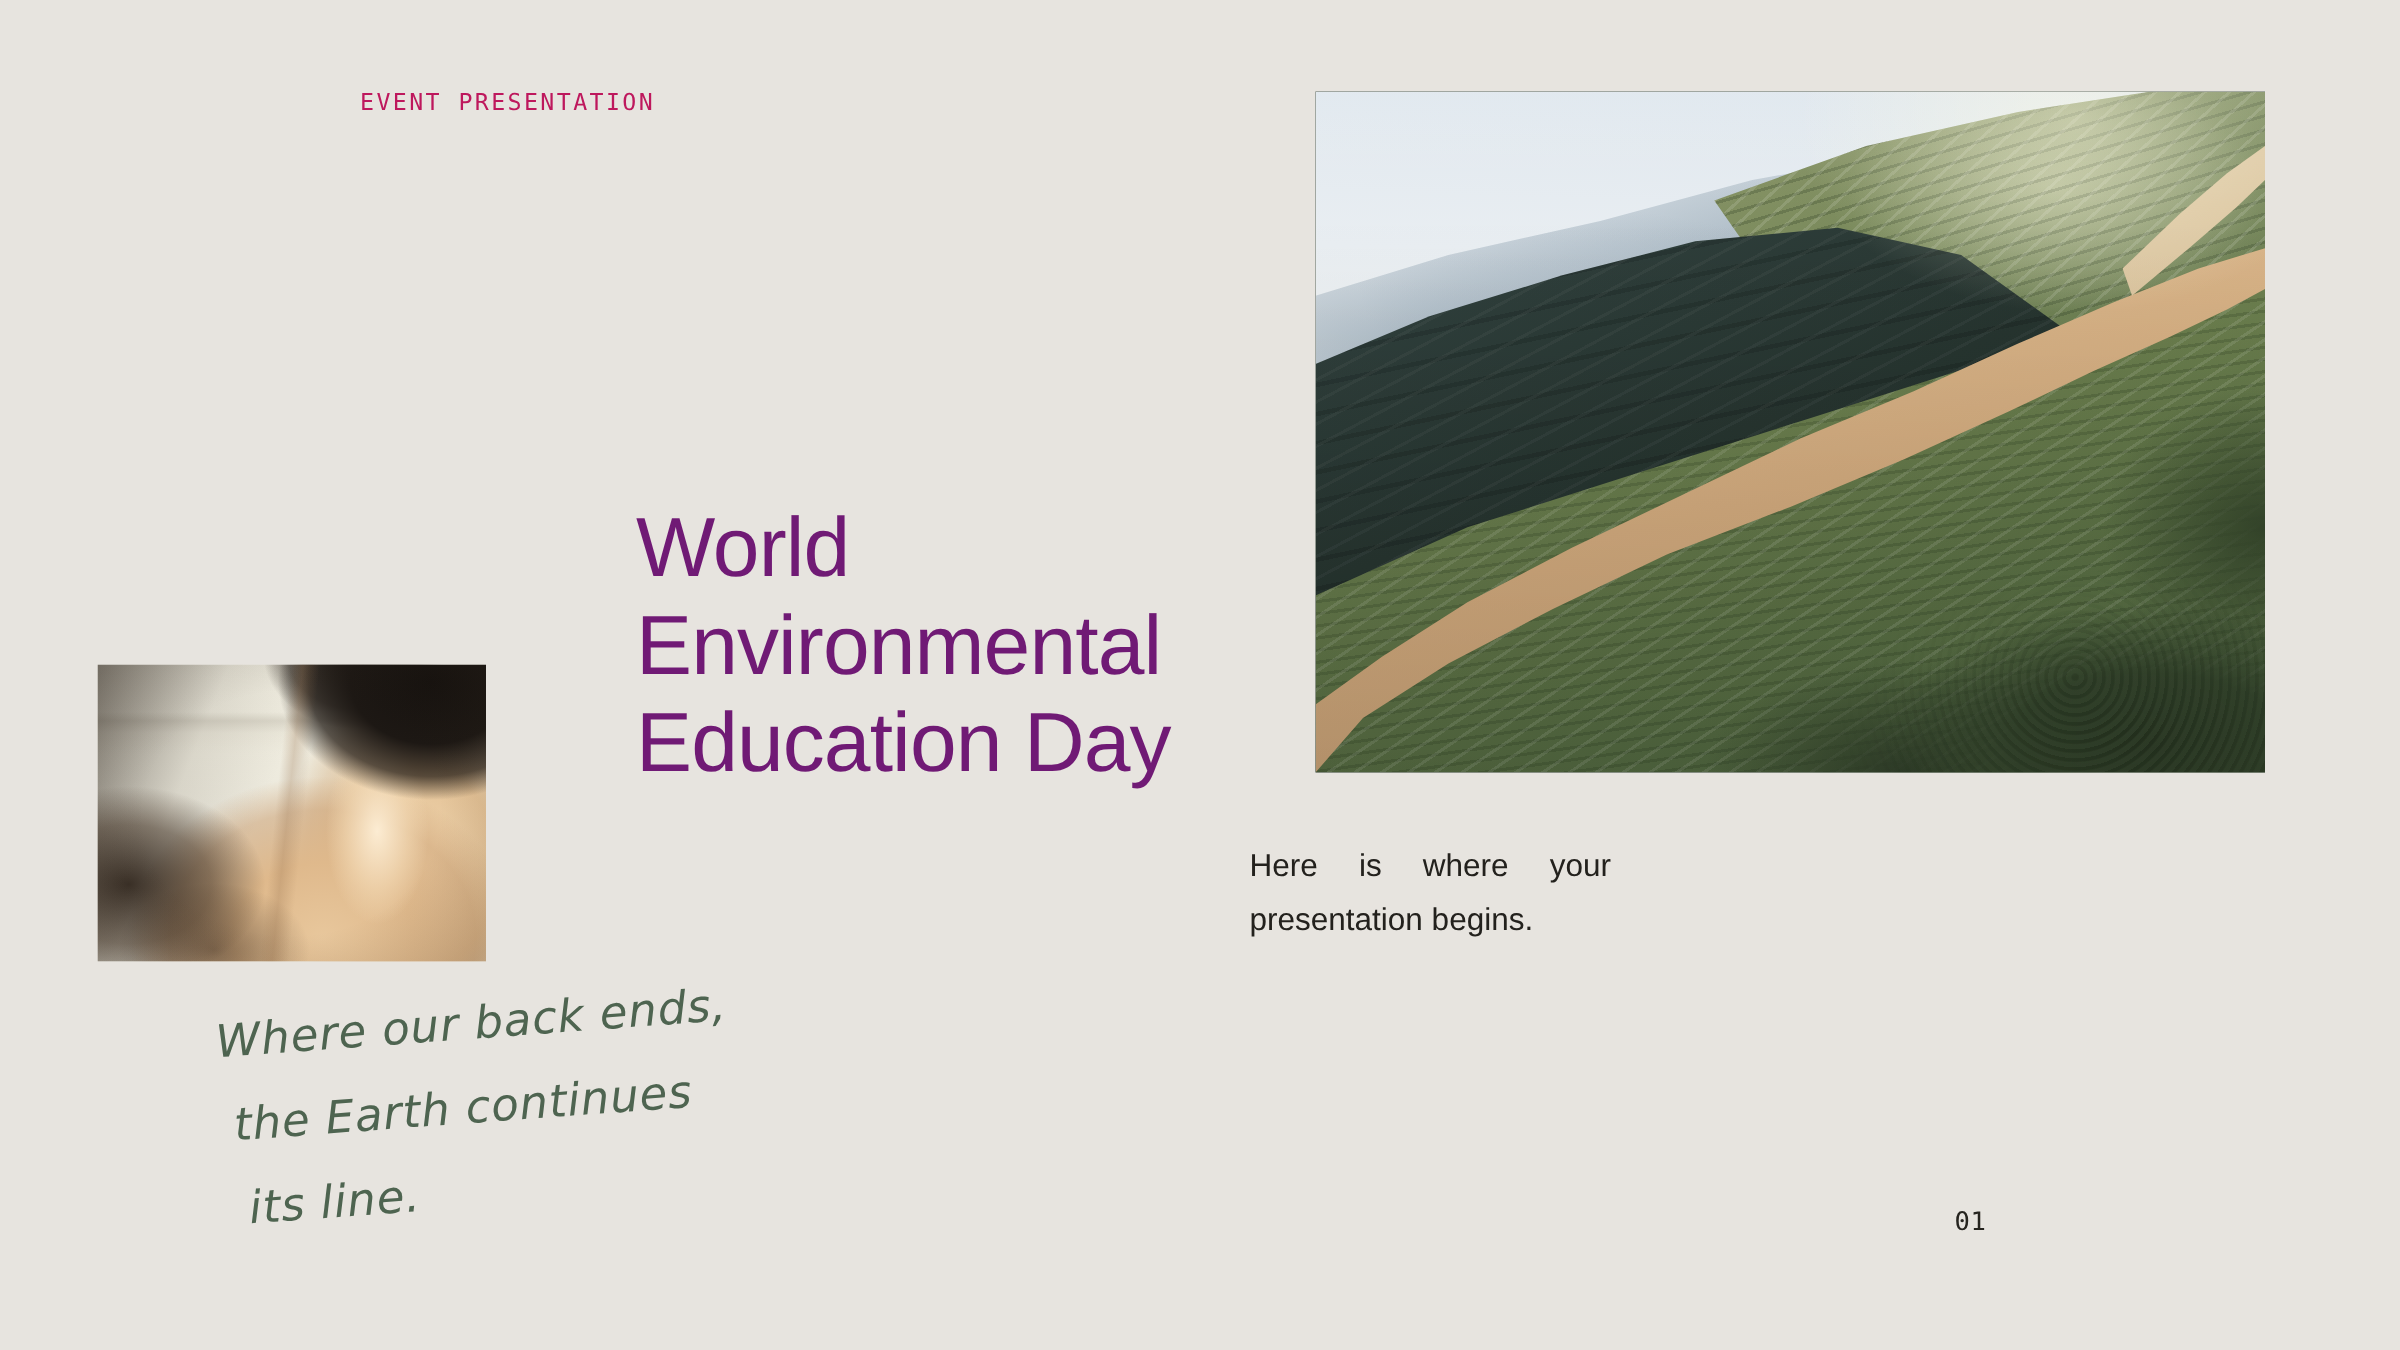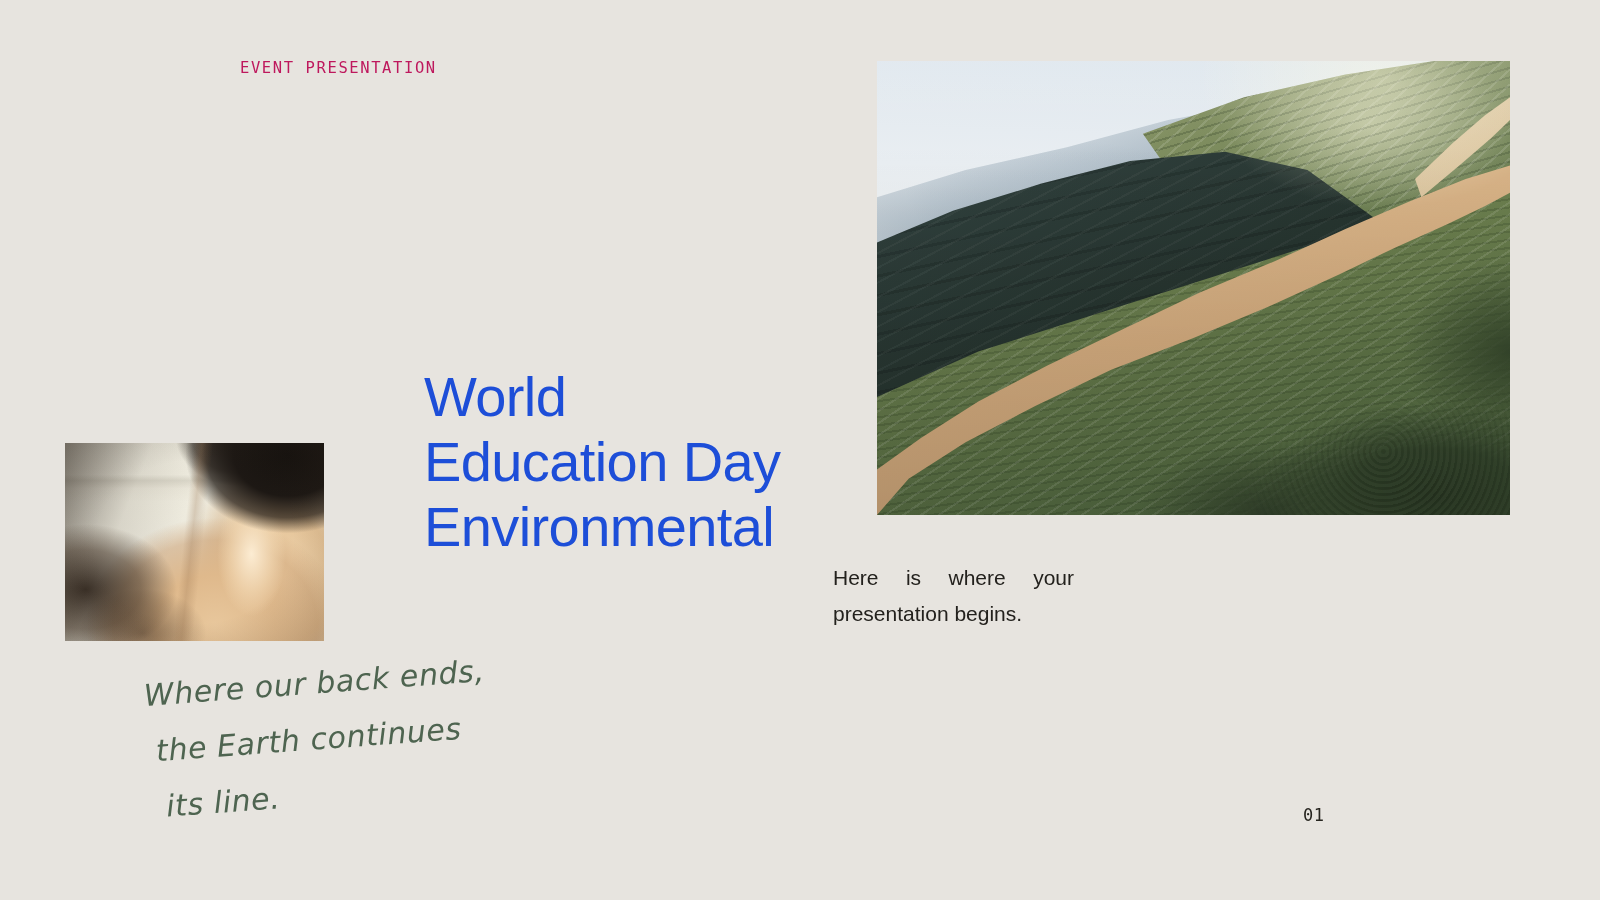--- a/index.html
+++ b/index.html
@@ -31,22 +31,21 @@
   
   #title {
     position:absolute;
     left:424px; top:332px;
     width:380px;
     font-family:"Liberation Sans","DejaVu Sans",sans-serif;
     font-size:56px;
     line-height:65px;
     font-weight:400;
     letter-spacing:-0.6px;
-    color:#1d4ed8;
-    margin-top:32px;
+    color:#701a75;
   }
   #title .ln { display:block; white-space:nowrap; }
 
   
   #portrait {
     position:absolute;
     left:65px; top:443px;
     width:259px; height:198px;
     overflow:hidden;
   }
@@ -242,22 +241,22 @@
     <div class="ph-layer pt-band"></div>
     <div class="ph-layer pt-skin"></div>
     <div class="ph-layer pt-neck"></div>
     <div class="ph-layer pt-hair"></div>
     <div class="ph-layer pt-shadow"></div>
     <div class="ph-layer pt-detail"></div>
   </div>
 
   <h1 id="title">
     <span class="ln">World</span>
+    <span class="ln">Environmental</span>
     <span class="ln">Education Day</span>
-    <span class="ln">Environmental</span>
   </h1>
 
   <div id="quote">
     <span class="ln ln1">Where our back ends,</span>
     <span class="ln ln2">the Earth continues</span>
     <span class="ln ln3">its line.</span>
   </div>
 
   <div id="landscape">
     <div class="ph-layer ls-sky"></div>

